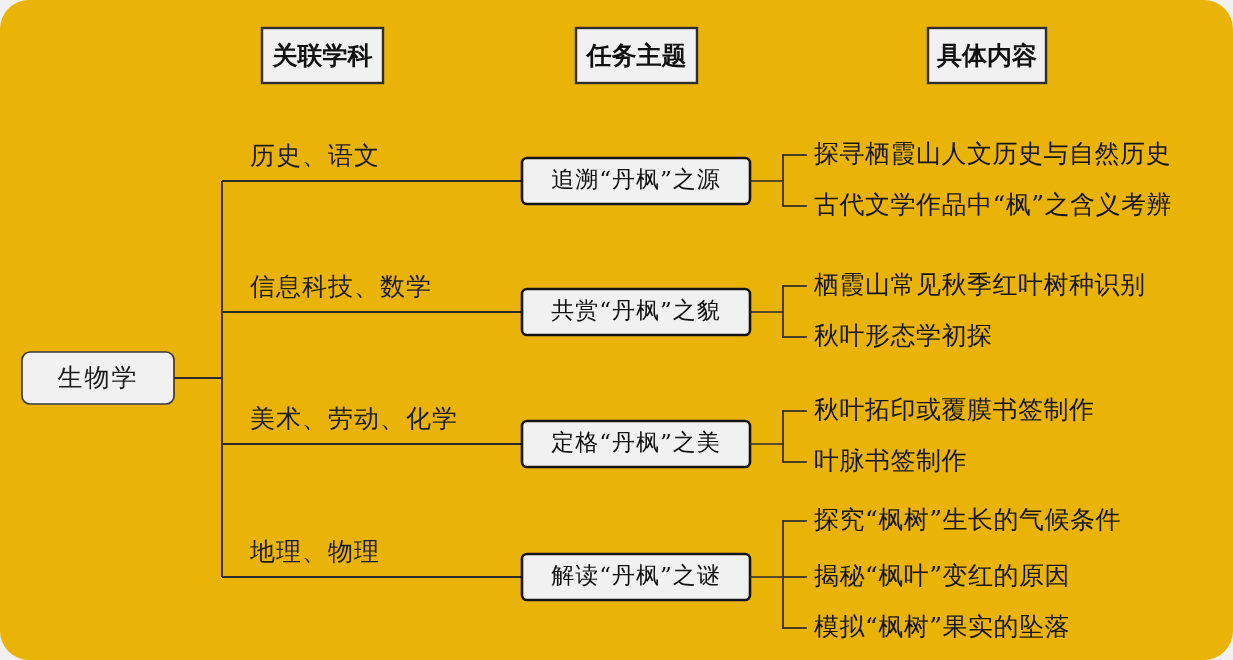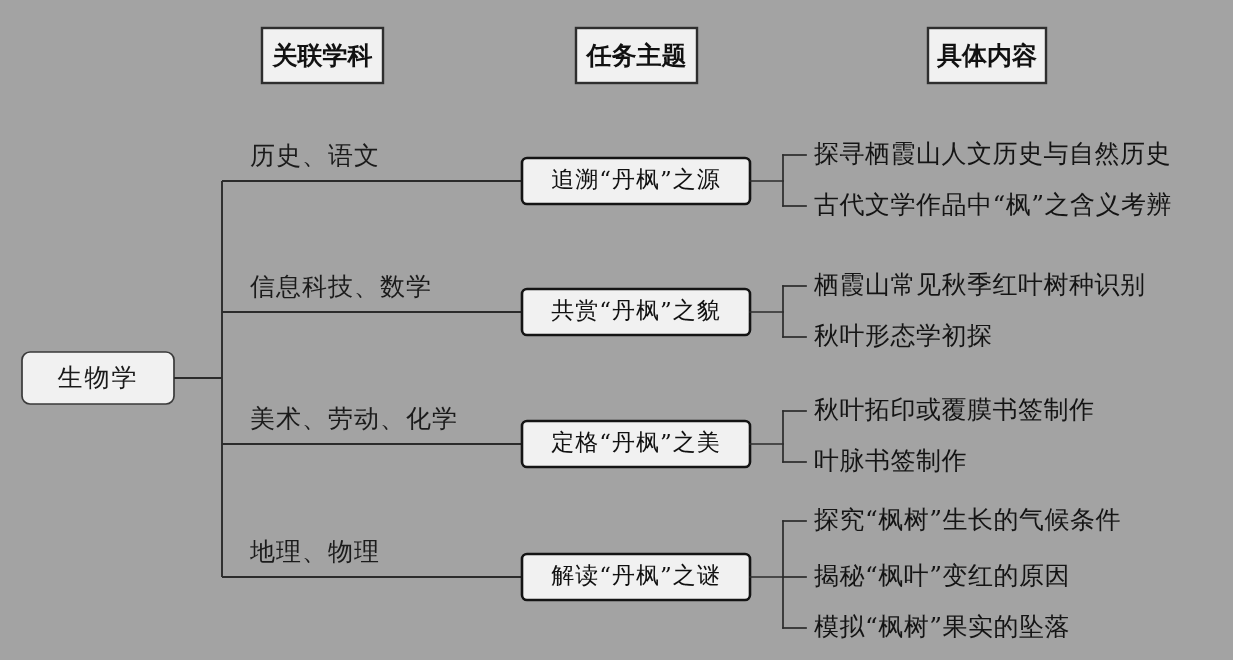--- a/index.html
+++ b/index.html
@@ -10,21 +10,22 @@
   body {
     width: 1233px;
     height: 660px;
     overflow: hidden;
     font-family: "DejaVu Serif", "Liberation Serif", serif;
   }
   #diagram-root {
     position: relative;
     width: 1233px;
     height: 660px;
-    background: #a3a3a3;
+    background: #eab308;
+    border-radius: 29px;
   }
   svg.canvas {
     position: absolute;
     top: 0;
     left: 0;
     width: 1233px;
     height: 660px;
   }
   .hdr-box {
     fill: #f1f1f1;

